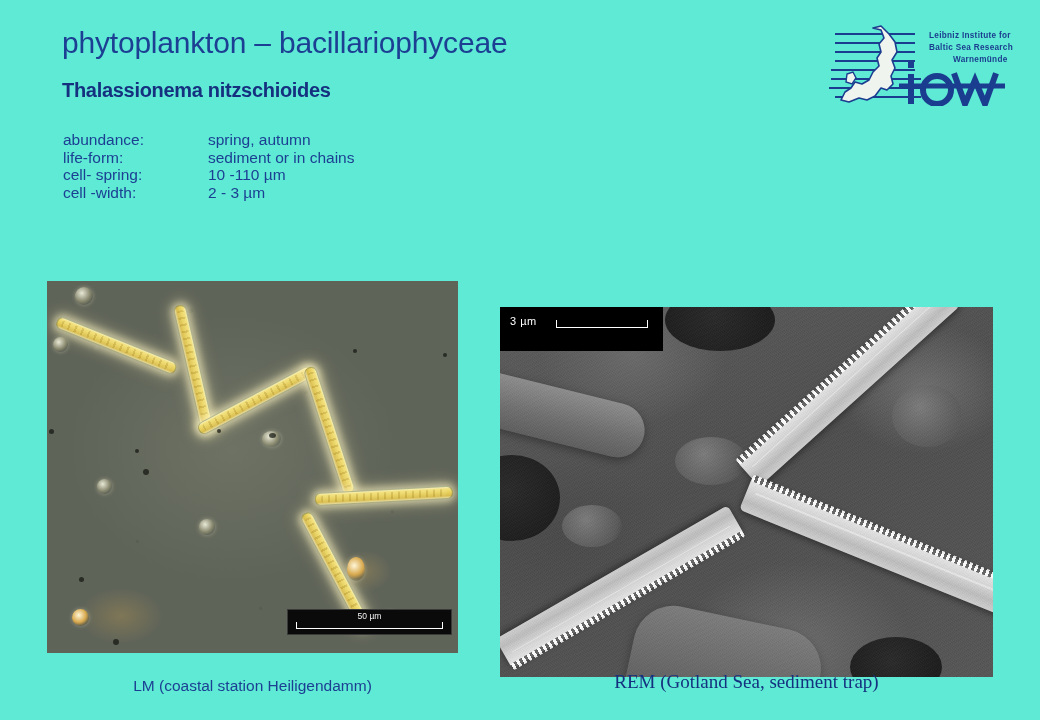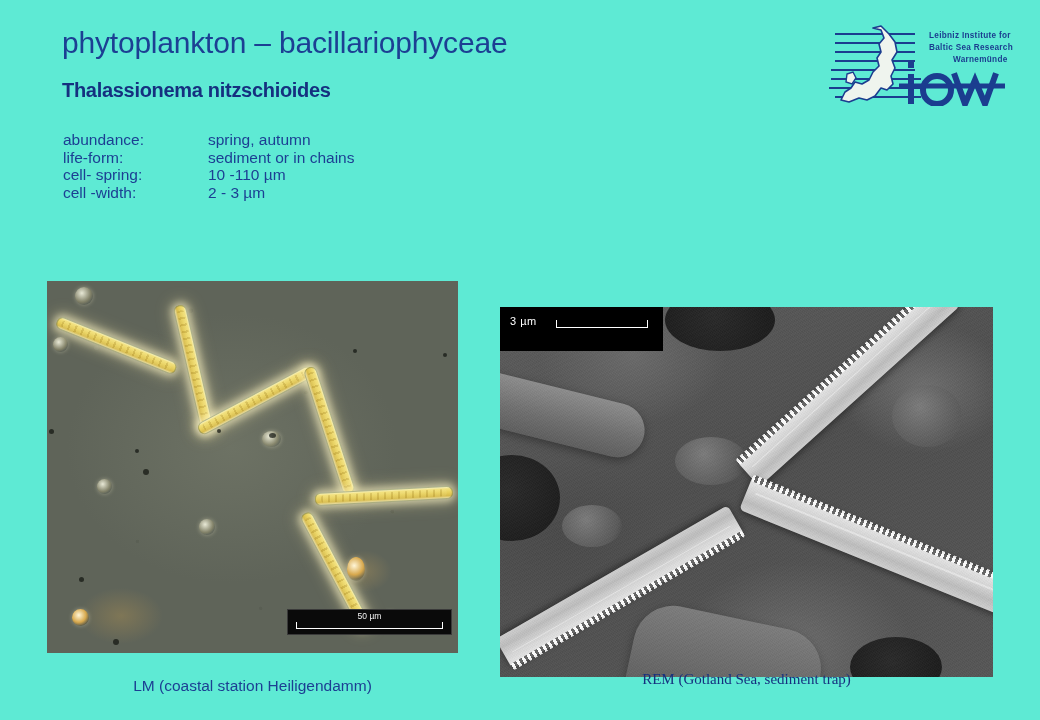--- a/index.html
+++ b/index.html
@@ -292,21 +292,21 @@
     font-family: "Liberation Sans", sans-serif;
     white-space: nowrap;
     margin-top: 9px;
   }
   .cap-sem {
     position: absolute;
     left: 500px;
     top: 671px;
     width: 493px;
     text-align: center;
-    font-size: 15px;
+    font-size: 19px;
     color: #15307f;
     font-family: "Liberation Serif", serif;
     white-space: nowrap;
   }
 </style>
 </head>
 <body>
 
 <div class="slide">
 

